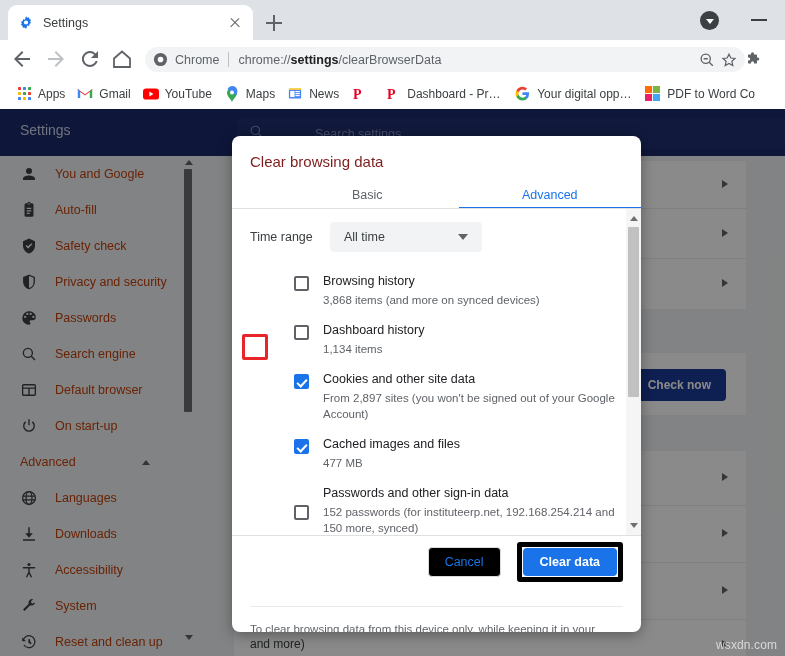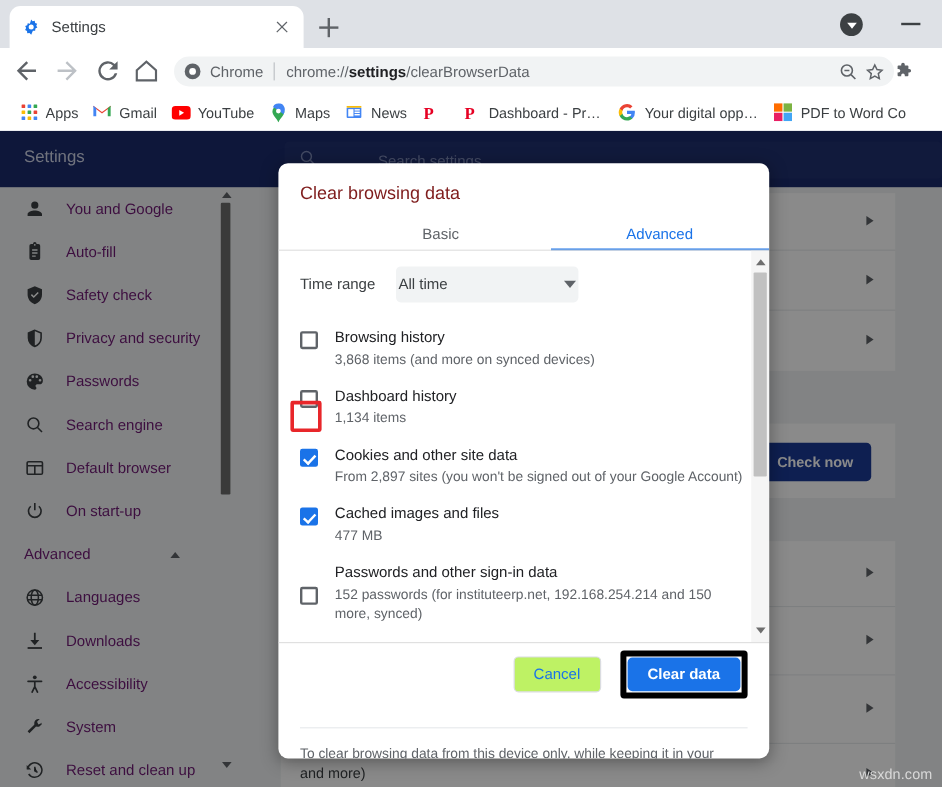--- a/index.html
+++ b/index.html
@@ -137,21 +137,21 @@
   }
   .search-ph { font-size: 12.5px; color: #7d8ab8; margin-left: 11px; }
 
   .sidebar {
     position: absolute; left: 0; top: 47px; width: 180px; height: 500px;
   }
   .side-item {
     display: flex; align-items: center; height: 36px; padding-left: 20px;
   }
   .side-ico { width: 18px; height: 18px; flex: 0 0 18px; color: #3c4043; }
-  .side-lab { font-size: 12.5px; color: #701a75; margin-left: 17px; white-space: nowrap; }
+  .side-lab { font-size: 12.5px; color: #c2410c; margin-left: 17px; white-space: nowrap; }
   .side-group {
     display: flex; align-items: center; height: 36px; padding-left: 20px;
     width: 162px;
   }
   .side-group .side-lab { margin-left: 0; }
   .side-caret {
     margin-left: auto; margin-right: 12px;
     width: 0; height: 0; border-left: 4px solid transparent;
     border-right: 4px solid transparent; border-bottom: 5px solid #5f6368;
   }
@@ -230,30 +230,30 @@
   .modal-body {
     position: absolute; left: 0; top: 73px; width: 409px; height: 326px;
     overflow: hidden;
   }
   .tr-row {
     position: absolute; left: 18px; top: 13px; display: flex; align-items: center;
   }
   .tr-label { font-size: 12.5px; color: #3c4043; width: 80px; }
   .tr-select {
     width: 152px; height: 30px; background: #f1f3f4; border-radius: 4px;
-    display: flex; align-items: center; padding: 0 2px;
+    display: flex; align-items: center; padding: 0 14px;
   }
   .tr-value { font-size: 12.5px; color: #3c4043; }
   .tr-caret {
     margin-left: auto; width: 0; height: 0;
     border-left: 5px solid transparent; border-right: 5px solid transparent;
     border-top: 6px solid #5f6368;
   }
 
-  .items { position: absolute; left: 0; top: 57px; width: 409px; }
+  .items { position: absolute; left: 0; top: 57px; width: 409px; padding-left: 44px; }
   .item { display: flex; padding: 7px 18px 7px 18px; align-items: flex-start; }
   .cb {
     width: 15px; height: 15px; flex: 0 0 15px; margin-top: 3px;
     border: 2px solid #5f6368; border-radius: 2px; background: #fff;
     position: relative;
   }
   .cb.checked { background: #1a73e8; border-color: #1a73e8; }
   .cb.checked::after {
     content: ''; position: absolute; left: 3px; top: 0.5px;
     width: 4px; height: 8px; border: solid #fff;
@@ -286,21 +286,21 @@
   .modal-footdiv {
     position: absolute; left: 0; top: 399px; width: 409px; height: 1px;
     background: #e0e0e0;
   }
   .modal-actions {
     position: absolute; left: 0; top: 400px; width: 409px; height: 52px;
     display: flex; align-items: center; justify-content: flex-end; padding-right: 18px;
   }
   .btn-cancel {
     font-size: 12.5px; color: #1a73e8; border: 1px solid #dadce0;
-    border-radius: 4px; padding: 7px 16px; background: #bef264; margin-right: 16px;
+    border-radius: 4px; padding: 7px 16px; background: #000000; margin-right: 16px;
   }
   .btn-clear-wrap {
     border: 5px solid #000000; border-radius: 3px; padding: 1px; text-align: center;
   }
   .btn-clear {
     font-size: 12.5px; color: #ffffff; background: #1a73e8;
     border-radius: 4px; padding: 7px 17px; font-weight: 600;
   }
   .modal-foot {
     position: absolute; left: 0; top: 470px; width: 409px; height: 26px;

